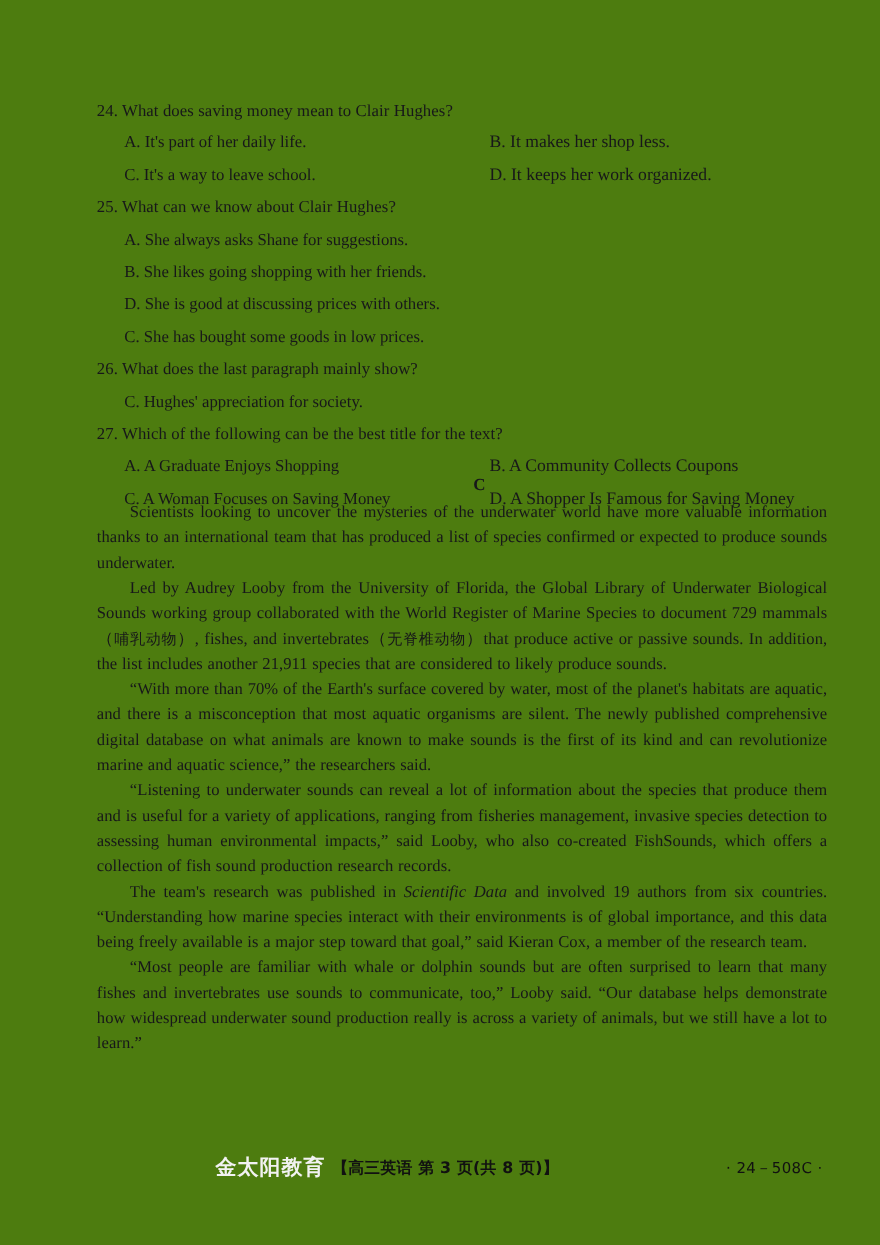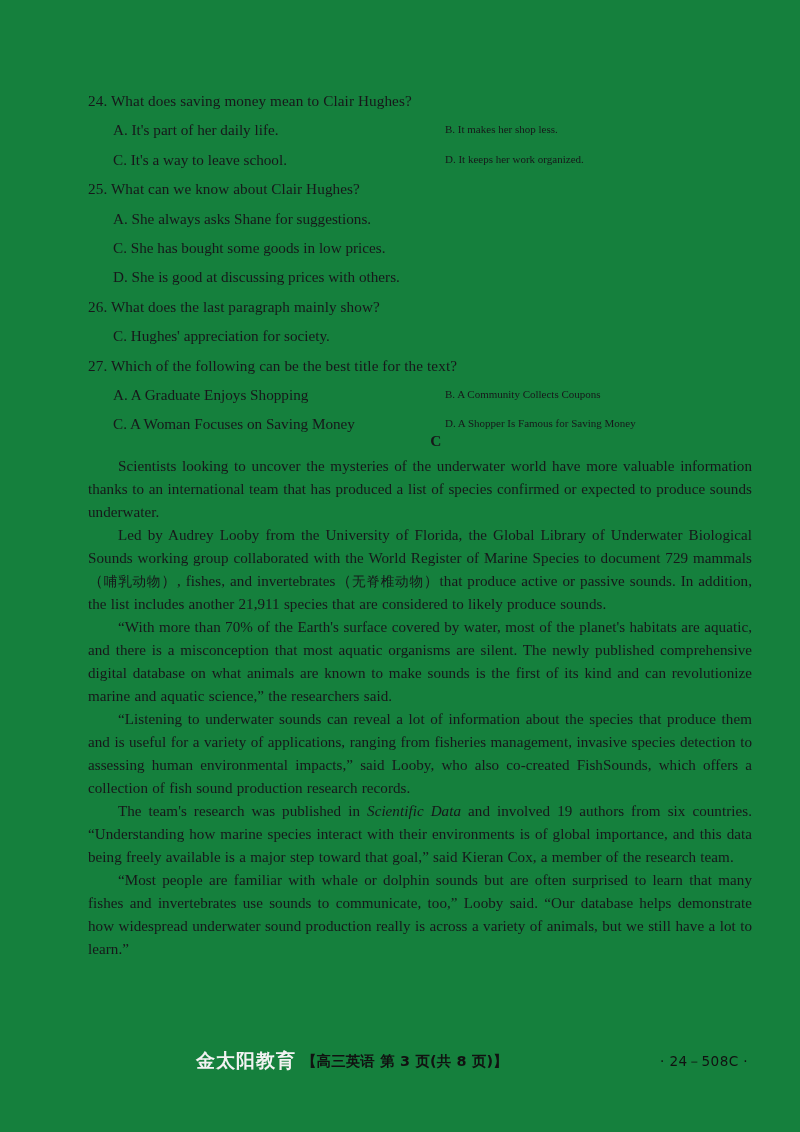--- a/index.html
+++ b/index.html
@@ -14,21 +14,21 @@
     font-family: "Liberation Serif", "DejaVu Serif", serif;
     color: #17171a;
     overflow: hidden;
   }
 
   .page {
     position: absolute;
     left: 0; top: 0;
     width: 800px;
     height: 1132px;
-    background: #15803d;
+    background: #4d7c0f;
   }
 
   
   .questions {
     position: absolute;
     left: 88px;
     top: 86px;
     width: 664px;
   }
   .q-line {
@@ -45,21 +45,21 @@
     line-height: 29.4px;
   }
   .opt-col-a {
     margin-left: 25px;
     width: 332px;
     flex: 0 0 332px;
     font-size: 15.2px;
     white-space: nowrap;
   }
   .opt-col-b {
-    font-size: 11px;
+    font-size: 16px;
     white-space: nowrap;
   }
   .opt-single {
     margin-left: 25px;
     font-size: 15.2px;
     line-height: 29.4px;
     white-space: nowrap;
   }
 
   
@@ -156,22 +156,23 @@
       <div class="opt-col-a">A. It's part of her daily life.</div>
       <div class="opt-col-b">B. It makes her shop less.</div>
     </div>
     <div class="opt-row">
       <div class="opt-col-a">C. It's a way to leave school.</div>
       <div class="opt-col-b">D. It keeps her work organized.</div>
     </div>
 
     <div class="q-line q-stem">25. What can we know about Clair Hughes?</div>
     <div class="opt-single">A. She always asks Shane for suggestions.</div>
+    <div class="opt-single">B. She likes going shopping with her friends.</div>
+    <div class="opt-single">D. She is good at discussing prices with others.</div>
     <div class="opt-single">C. She has bought some goods in low prices.</div>
-    <div class="opt-single">D. She is good at discussing prices with others.</div>
 
     <div class="q-line q-stem">26. What does the last paragraph mainly show?</div>
     <div class="opt-row">
       <div class="opt-col-a">C. Hughes' appreciation for society.</div>
     </div>
 
     <div class="q-line q-stem">27. Which of the following can be the best title for the text?</div>
     <div class="opt-row">
       <div class="opt-col-a">A. A Graduate Enjoys Shopping</div>
       <div class="opt-col-b">B. A Community Collects Coupons</div>

